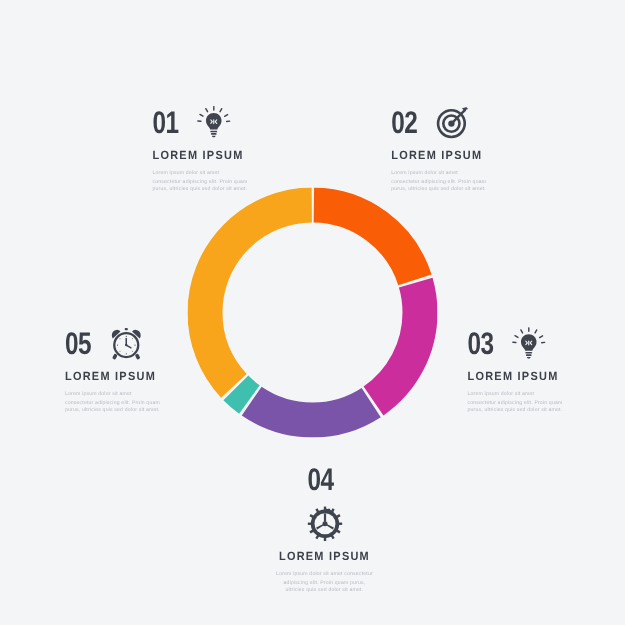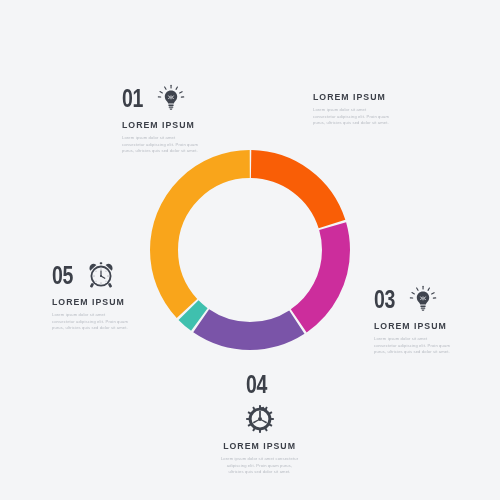--- a/index.html
+++ b/index.html
@@ -61,21 +61,21 @@
 
   
   #item-01{left:122px;top:84px;text-align:left;}
   #item-01 .head{justify-content:flex-start;}
   #item-01 .body{max-width:76px;}
 
   #item-02{left:313px;top:84px;text-align:left;}
   #item-02 .head{justify-content:flex-start;}
   #item-02 .body{max-width:76px;}
 
-  #item-03{left:374px;top:261px;text-align:left;margin-top:24px;}
+  #item-03{left:374px;top:261px;text-align:left;}
   #item-03 .head{justify-content:flex-start;}
   #item-03 .body{max-width:76px;}
 
   #item-04{left:220px;top:372px;text-align:center;}
   #item-04 .head{justify-content:center;flex-direction:column;}
   #item-04 .body{max-width:78px;margin-left:auto;margin-right:auto;}
 
   #item-05{left:52px;top:261px;text-align:left;}
   #item-05 .head{justify-content:flex-start;}
   #item-05 .body{max-width:76px;}
@@ -124,20 +124,35 @@
             <path d="M18.7 13.6l-1.4 1.6 1.4 1.6"></path>
           </g>
         </svg>
       </span>
     </div>
     <div class="title l">LOREM IPSUM</div>
     <div class="body">Lorem ipsum dolor sit amet consectetur adipiscing elit. Proin quam purus, ultricies quis sed dolor sit amet.</div>
   </div>
 
   <div class="info" id="item-02">
+    <div class="head">
+      <span class="num">02</span>
+      <span class="icon">
+        <svg viewBox="0 0 32 32">
+          <g fill="none" stroke="#3f444e">
+            <circle cx="15" cy="17" r="12.2" stroke-width="2.4"></circle>
+            <circle cx="15" cy="17" r="7.4" stroke-width="2.4"></circle>
+          </g>
+          <circle cx="15" cy="17" r="2.9" fill="#3f444e"></circle>
+          <path d="M15 17 L27.5 4.5" stroke="#3f444e" stroke-width="2.2" stroke-linecap="round"></path>
+          <path d="M24.6 3.0 l3.9-1.0 -1.0 3.9z" fill="#3f444e"></path>
+          <path d="M28.5 1.9 l1.8 1.8 -3.8 1.0z" fill="#3f444e"></path>
+        </svg>
+      </span>
+    </div>
     <div class="title l">LOREM IPSUM</div>
     <div class="body">Lorem ipsum dolor sit amet consectetur adipiscing elit. Proin quam purus, ultricies quis sed dolor sit amet.</div>
   </div>
 
   <div class="info" id="item-03">
     <div class="head">
       <span class="num">03</span>
       <span class="icon">
         <svg viewBox="0 0 32 32">
           <g fill="#3f444e">

